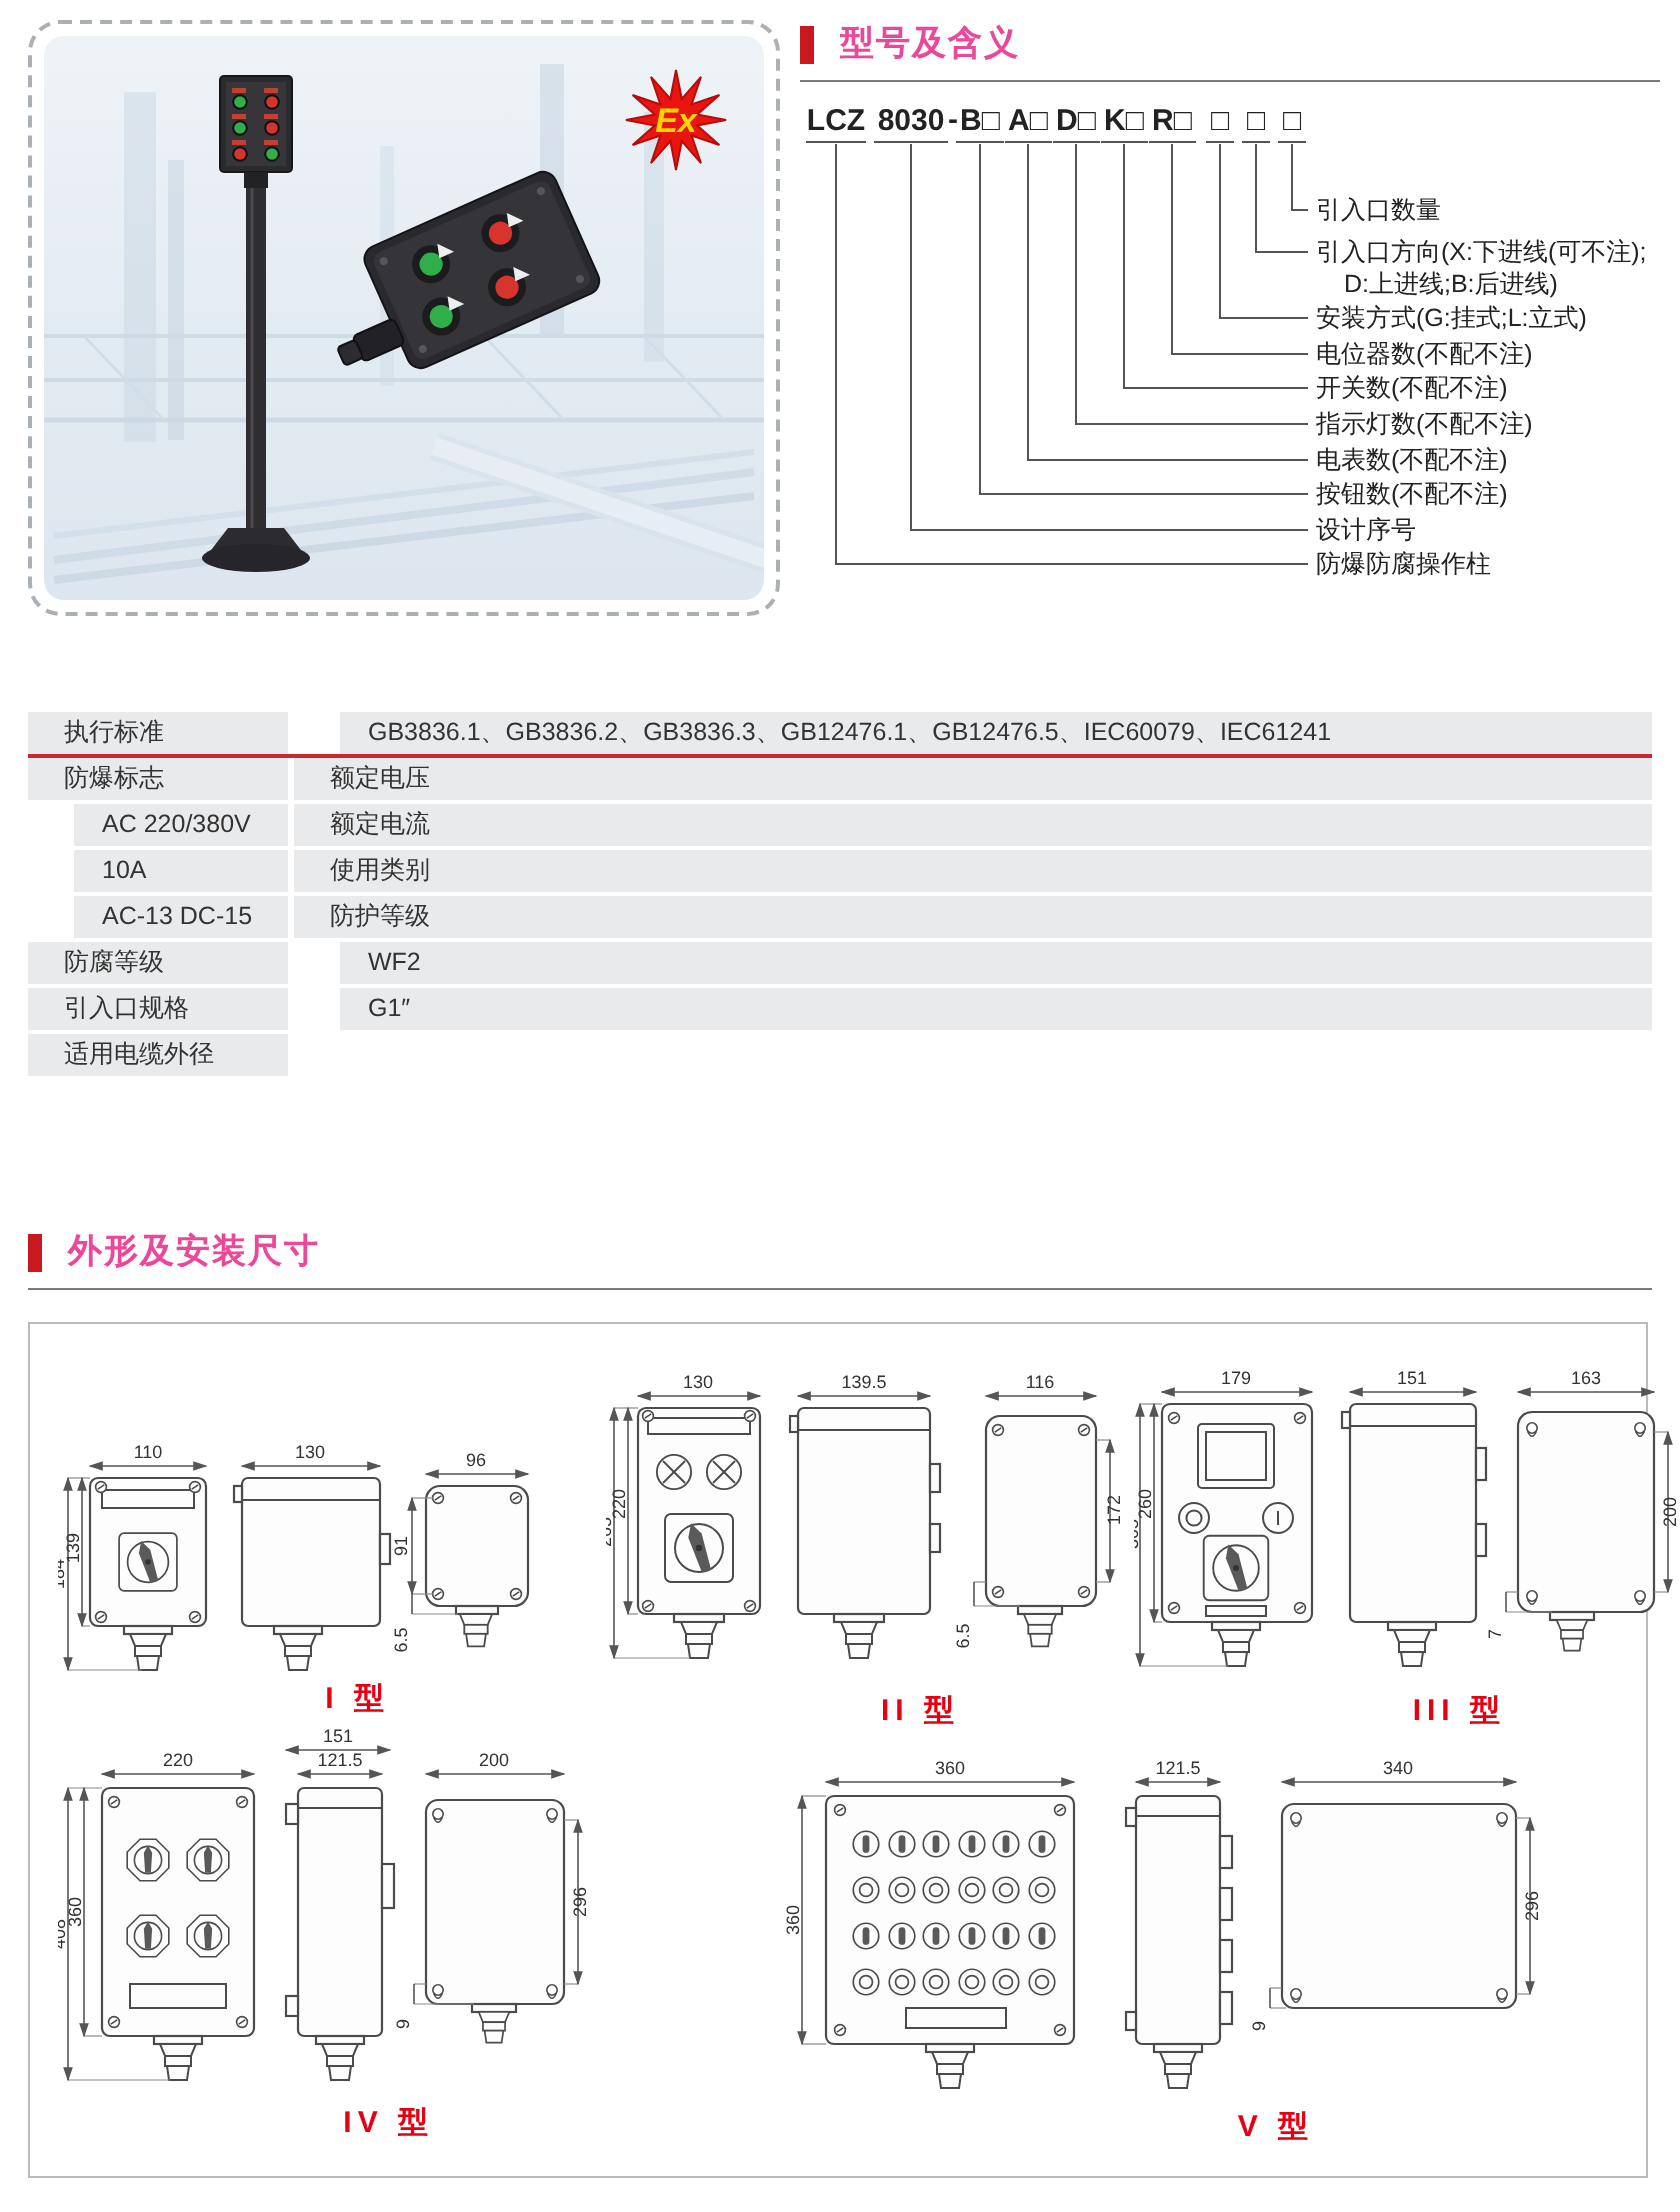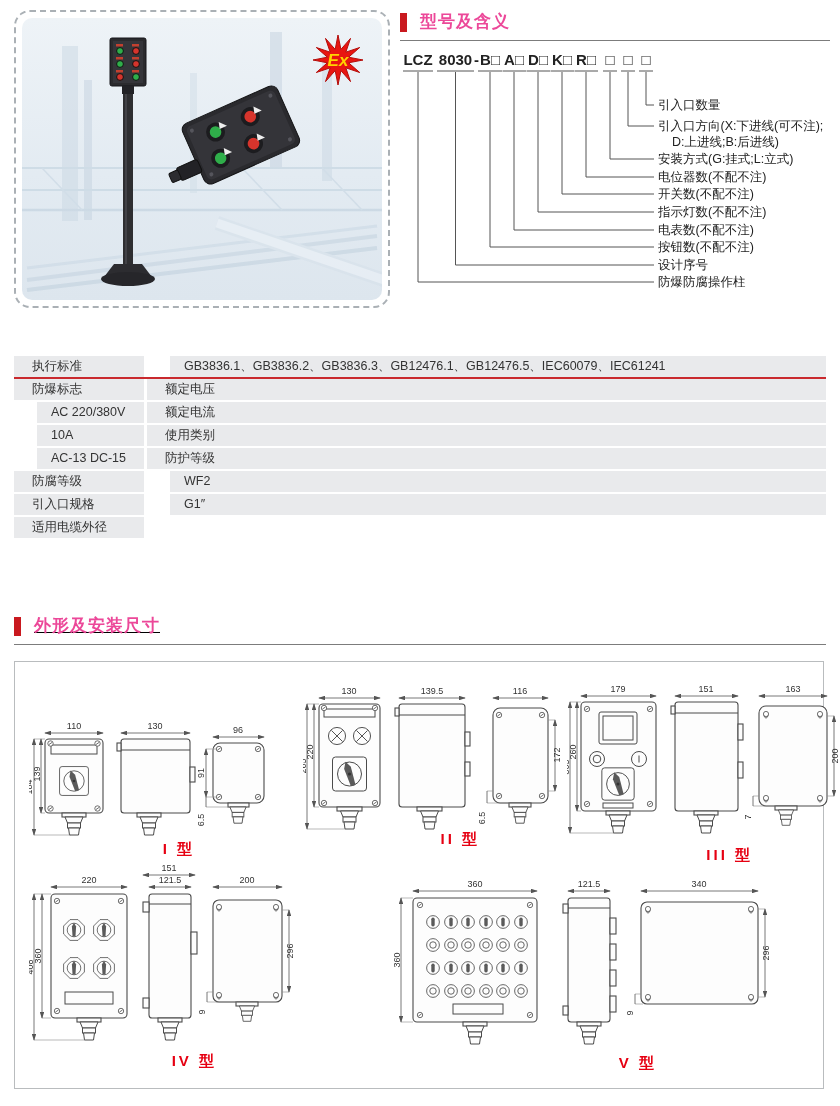--- a/index.html
+++ b/index.html
@@ -28,21 +28,21 @@
   
   .params-sec { position:absolute; left:14px; top:342px; width:812px; }
   .ptable { position:relative; margin-top:14px; display:grid; grid-template-columns:130px 1fr;
     column-gap:3px; row-gap:2px; background:#fff; }
   .ptable .c { background:#e9eaec; height:21px; line-height:21px; font-size:12.5px; color:#333; overflow:hidden; white-space:nowrap; }
   .ptable .l { padding-left:18px; }
   .ptable .v { padding-left:14px;margin-left:23px; }
   .red-line { position:absolute; left:0; right:0; top:21px; height:2px; background:#c9292e; z-index:2; }
 
   
-  .dims-sec { position:absolute; left:14px; top:616px; width:812px;text-decoration:underline; }
+  .dims-sec { position:absolute; left:14px; top:616px; width:812px; }
   .drawings-box { position:relative; margin-top:16px; width:810px; height:428px;
     border:1px solid #b9bcbe; background:#fff; }
   .drawings-box svg { position:absolute; }
   .type-label { position:absolute; width:90px; text-align:right; color:#e60012; font-weight:bold;
     font-size:15px; letter-spacing:3px; }
 
   
   .v { stroke:#4b4b4b; stroke-width:1.1; fill:#fdfdfd; }
   .s { stroke:#4b4b4b; stroke-width:1; fill:none; }
   .d { stroke:#555; stroke-width:.8; fill:none; }
@@ -539,20 +539,20 @@
           <line class="e" x1="365" y1="119" x2="372" y2="119"></line>
         <line class="d" x1="372" y1="31" x2="372" y2="119" marker-start="url(#aS)" marker-end="url(#aE)"></line>
         <text class="t" transform="translate(376,75) rotate(-90)" text-anchor="middle">296</text>
         <line class="e" x1="242" y1="116" x2="248" y2="116"></line>
           <line class="e" x1="242" y1="126" x2="250" y2="126"></line>
         <line class="d" x1="242" y1="116" x2="242" y2="126"></line>
         <text class="t" transform="translate(239.5,135) rotate(-90)" text-anchor="middle">9</text>
       </svg>
 
       <div class="type-label" style="left:90px;  top:178px">I 型</div>
-      <div class="type-label" style="left:375px; top:168px">II 型</div>
+      <div class="type-label" style="left:375px; top:184px">II 型</div>
       <div class="type-label" style="left:648px; top:184px">III 型</div>
       <div class="type-label" style="left:112px; top:390px">IV 型</div>
       <div class="type-label" style="left:552px; top:392px">V 型</div>
     </div>
   </div>
 
 </div>
 
 </body></html>

